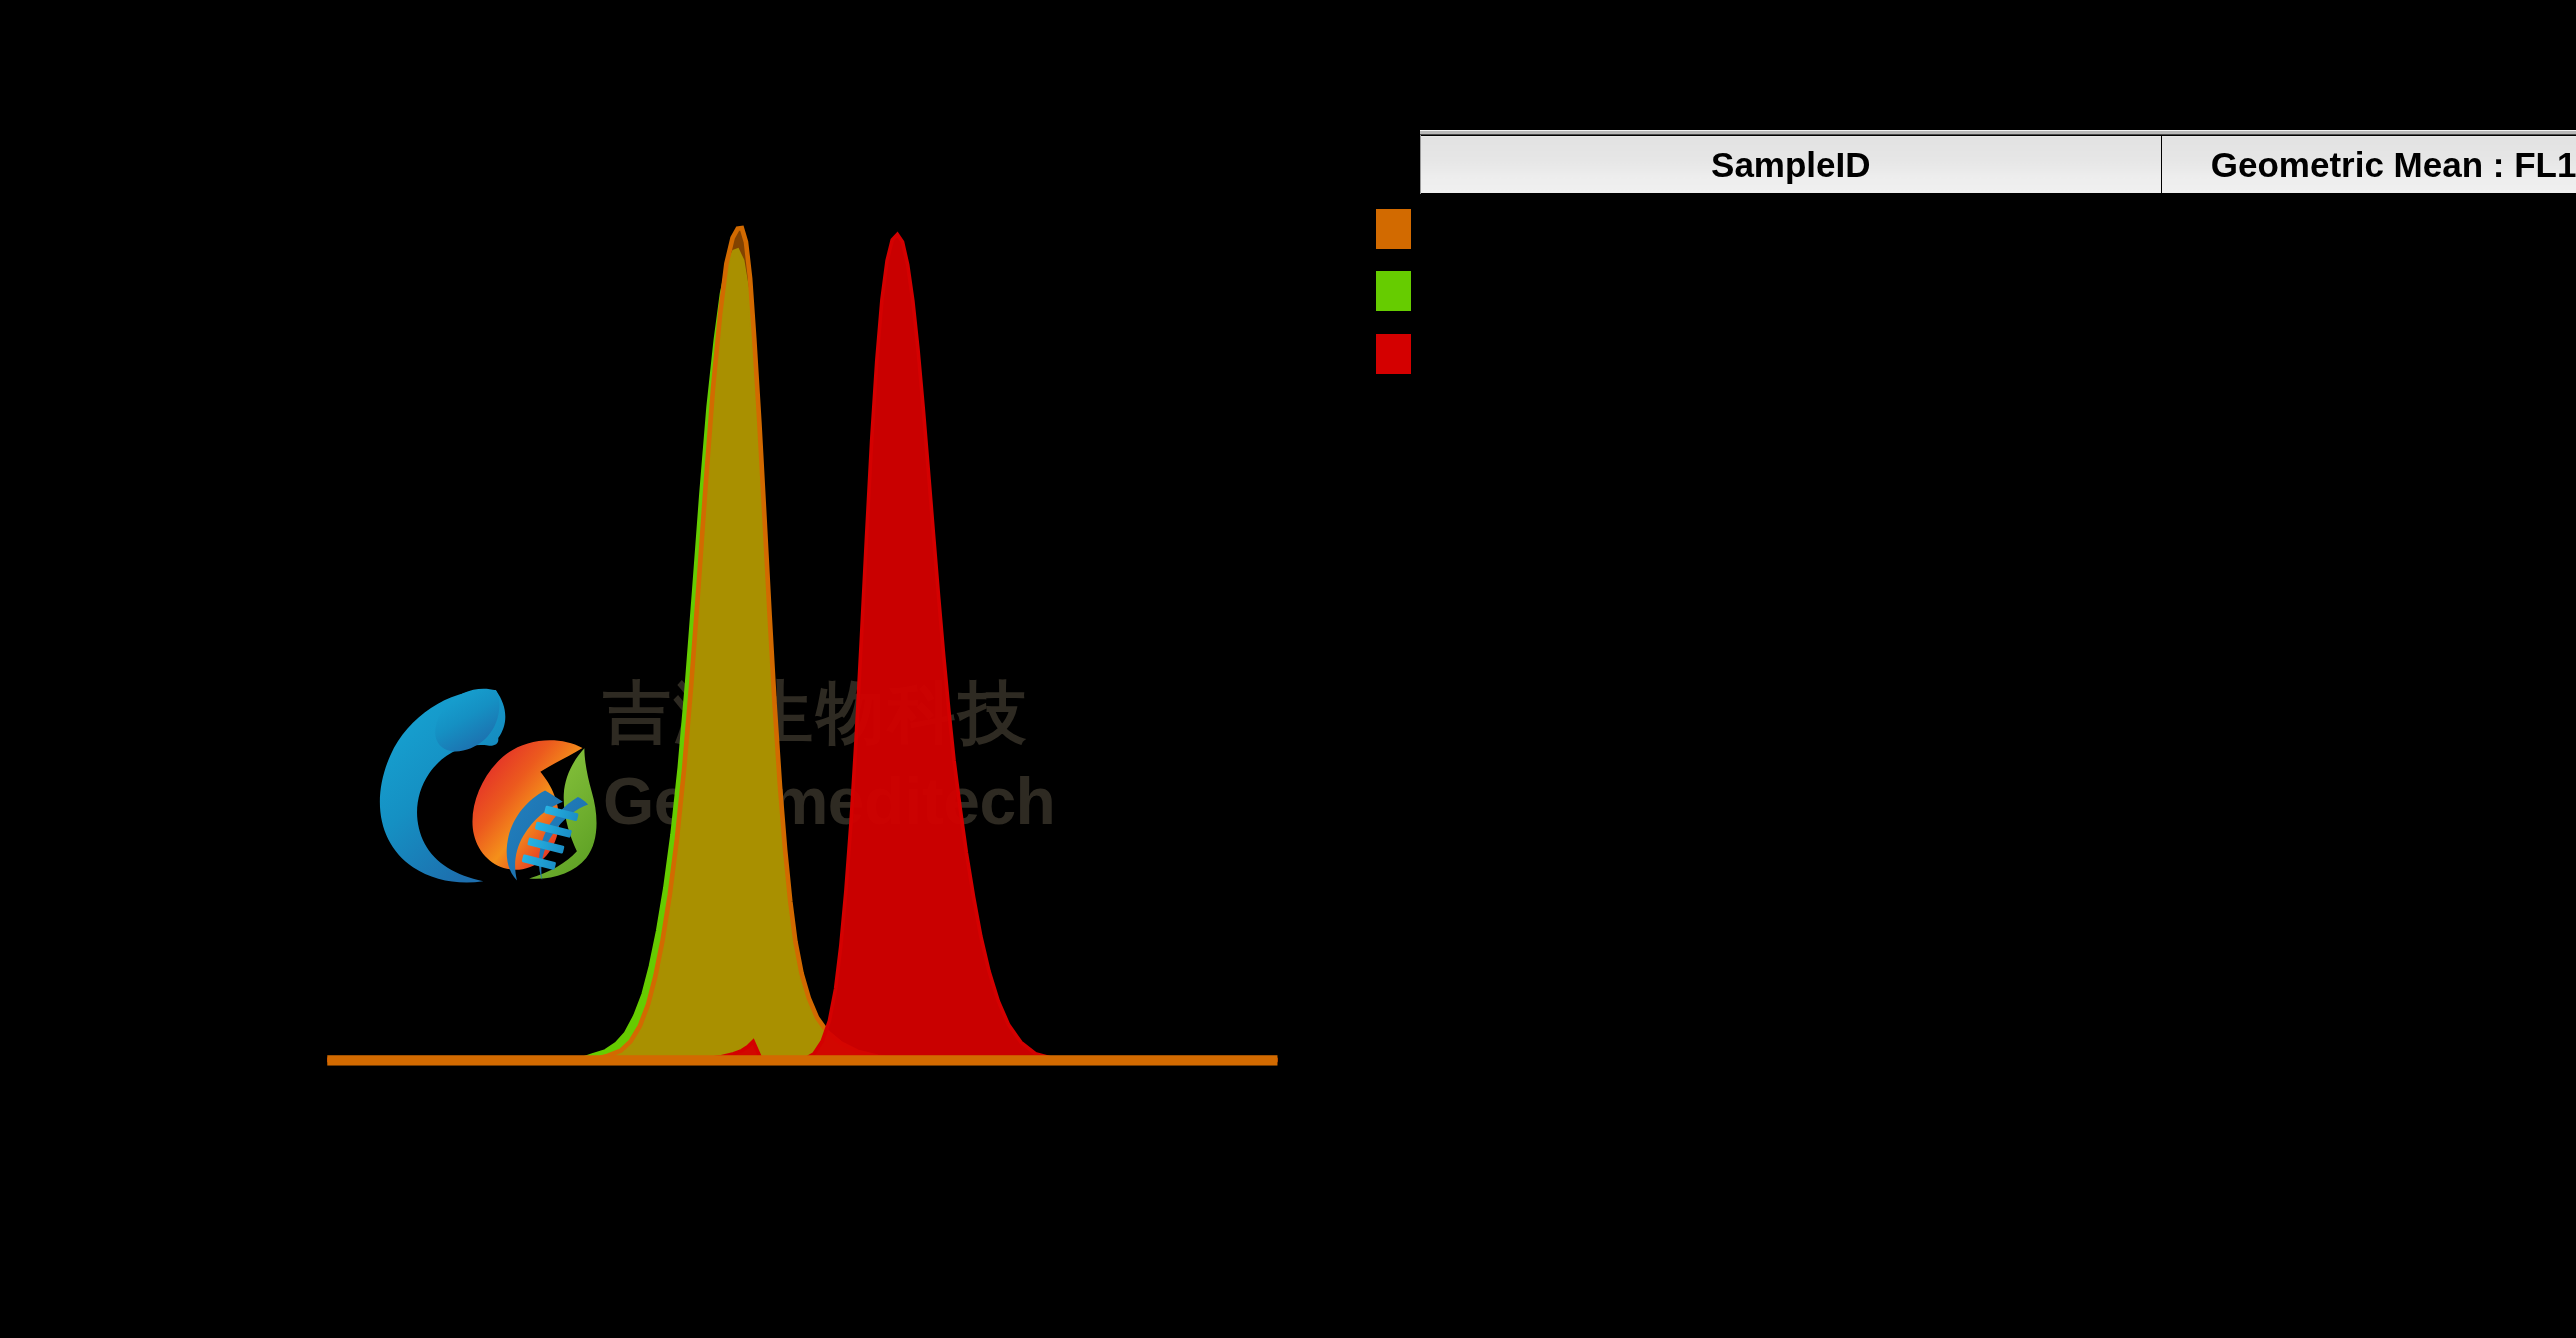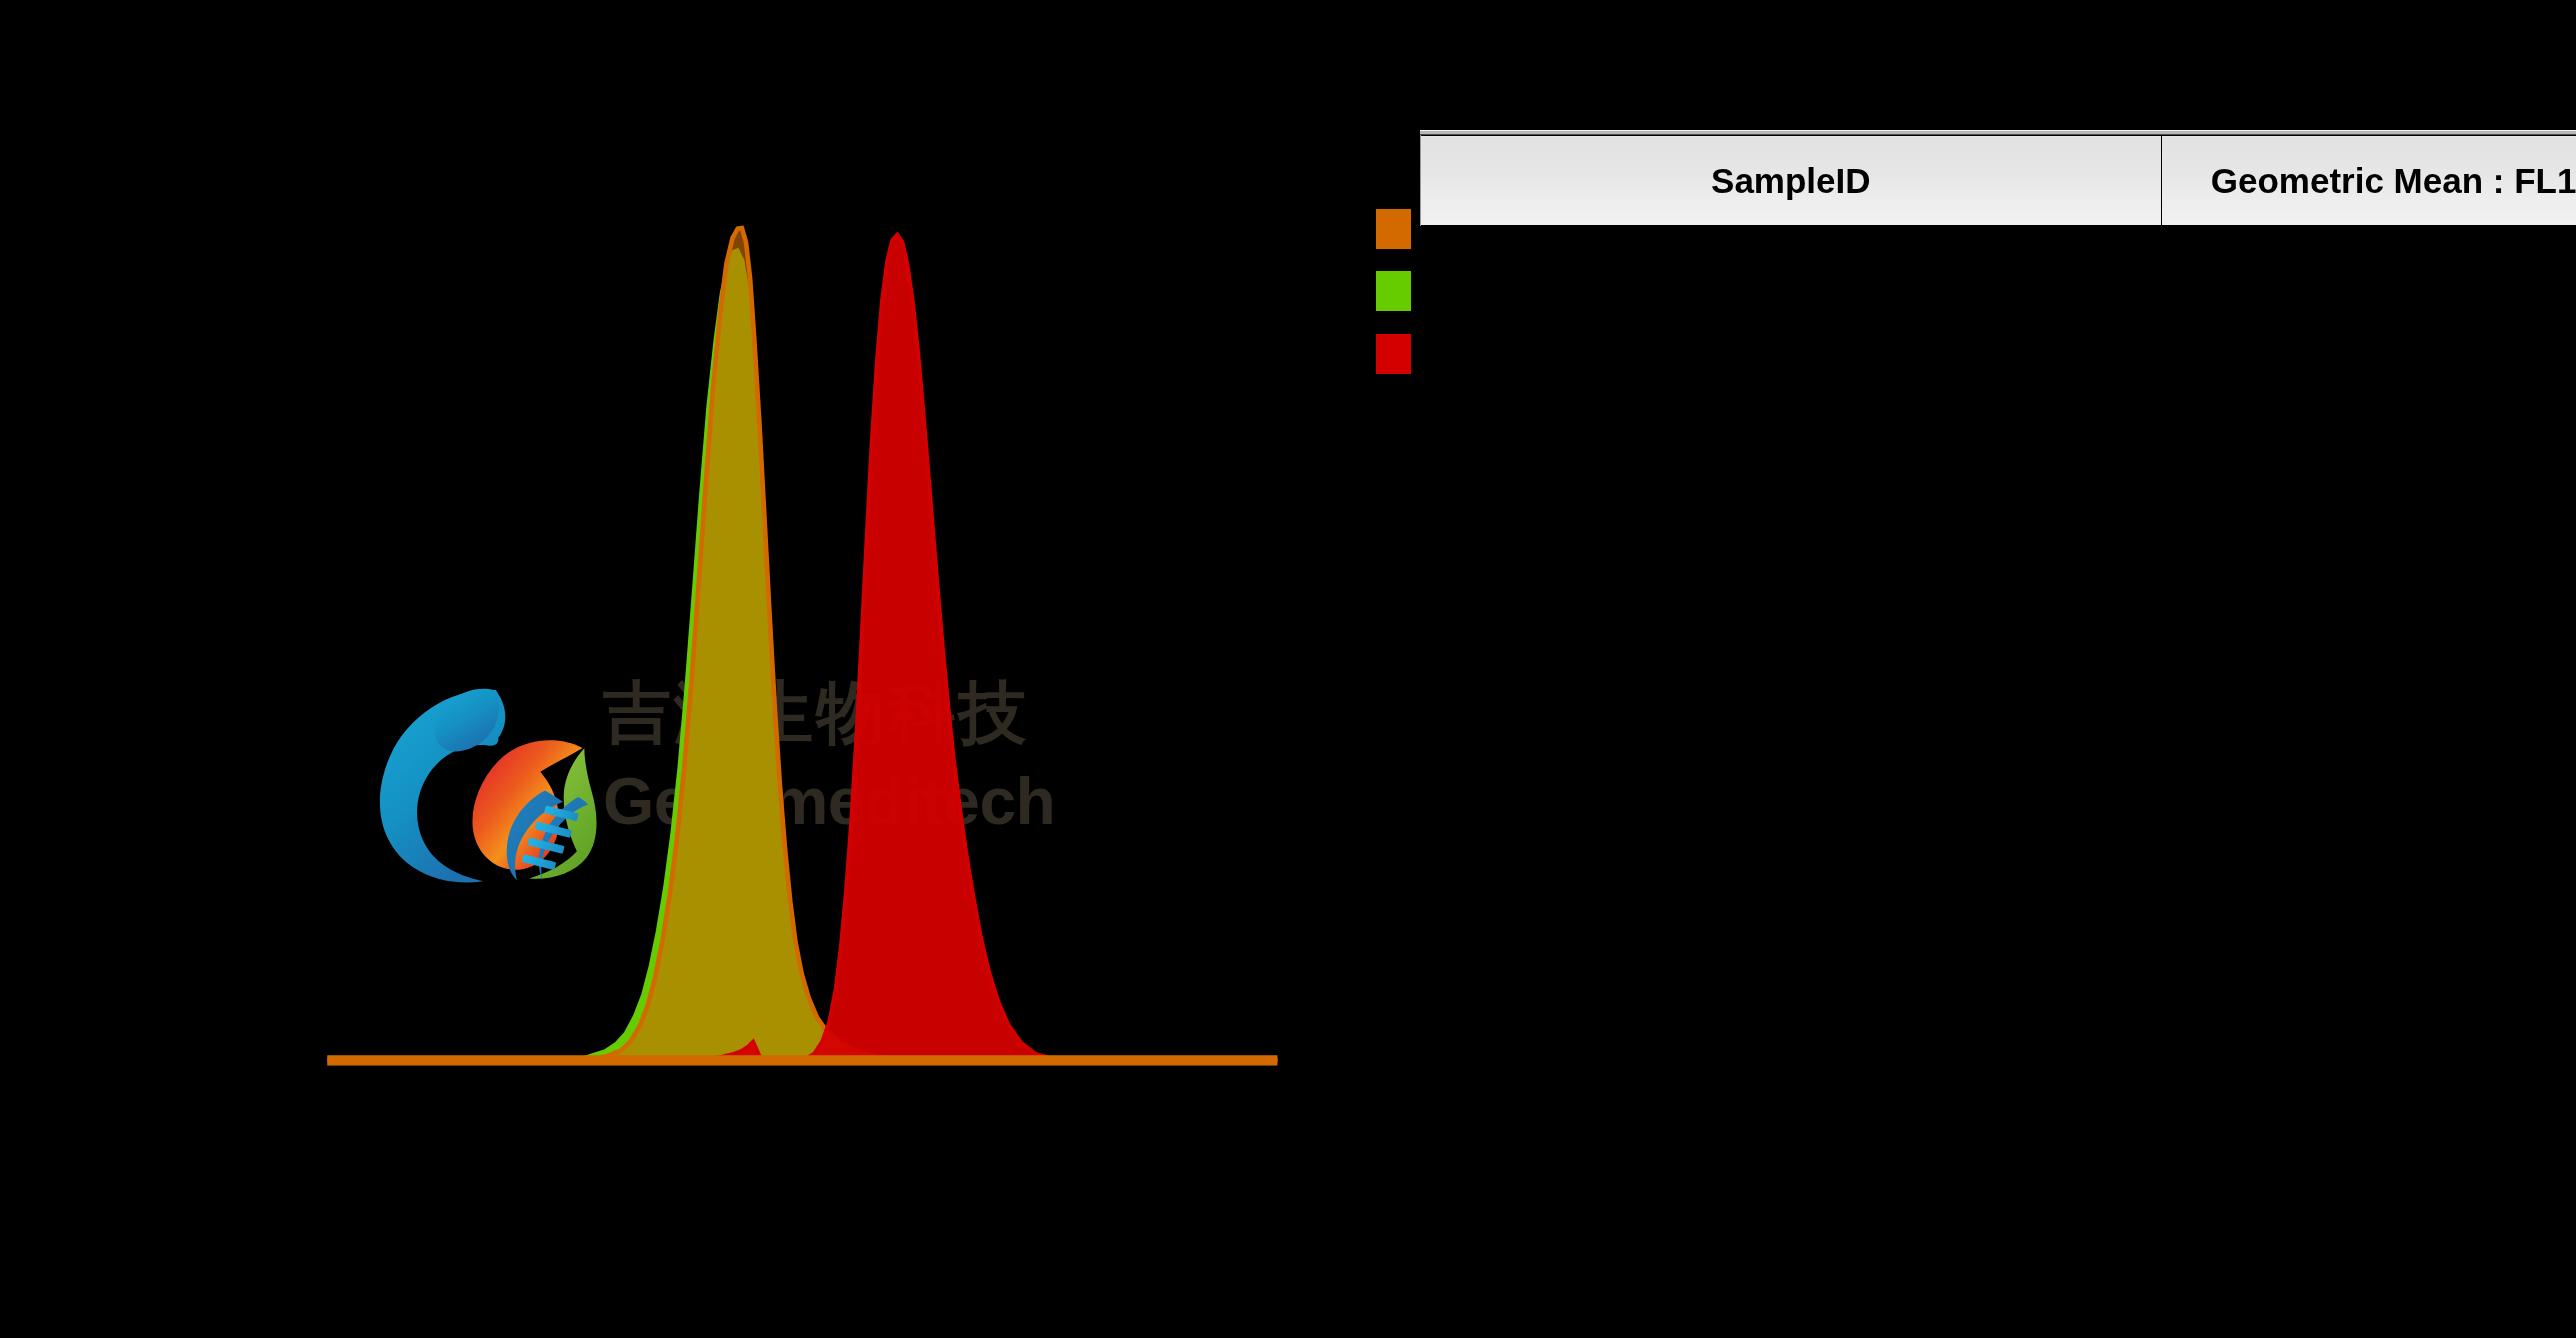--- a/index.html
+++ b/index.html
@@ -33,21 +33,21 @@
   
   .stats-wrap{position:absolute;left:1420px;top:130px;width:1262px;z-index:3;}
   .stats-topline{width:1261px;height:3.1px;background:#b8b8b8;
                  border-top:1.5px solid #f2f2f2;border-bottom:1px solid #4a4a4a;}
   .stats-table{width:1261px;border-collapse:collapse;table-layout:fixed;
                border:1.5px solid #000;background:#e6e6e6;}
   .stats-table th{
        background:linear-gradient(to bottom,#e2e2e2 0%,#e6e6e6 42%,#ededed 70%,#f0f0f0 100%);
        border-right:1.5px solid #000;border-left:1.5px solid #9a9a9a;
        color:#000;font-size:35px;font-weight:bold;text-align:center;
-       height:57px;vertical-align:middle;padding:16px;
+       height:57px;vertical-align:middle;padding:0;
        font-family:"Liberation Sans",sans-serif;}
   .stats-table th:last-child{border-right:none;}
   .col-sample{width:740px;}
   .col-mean{width:519px;}
 </style>
 </head>
 <body style="background: rgb(0, 0, 0);">
 
 <div id="root">
 

